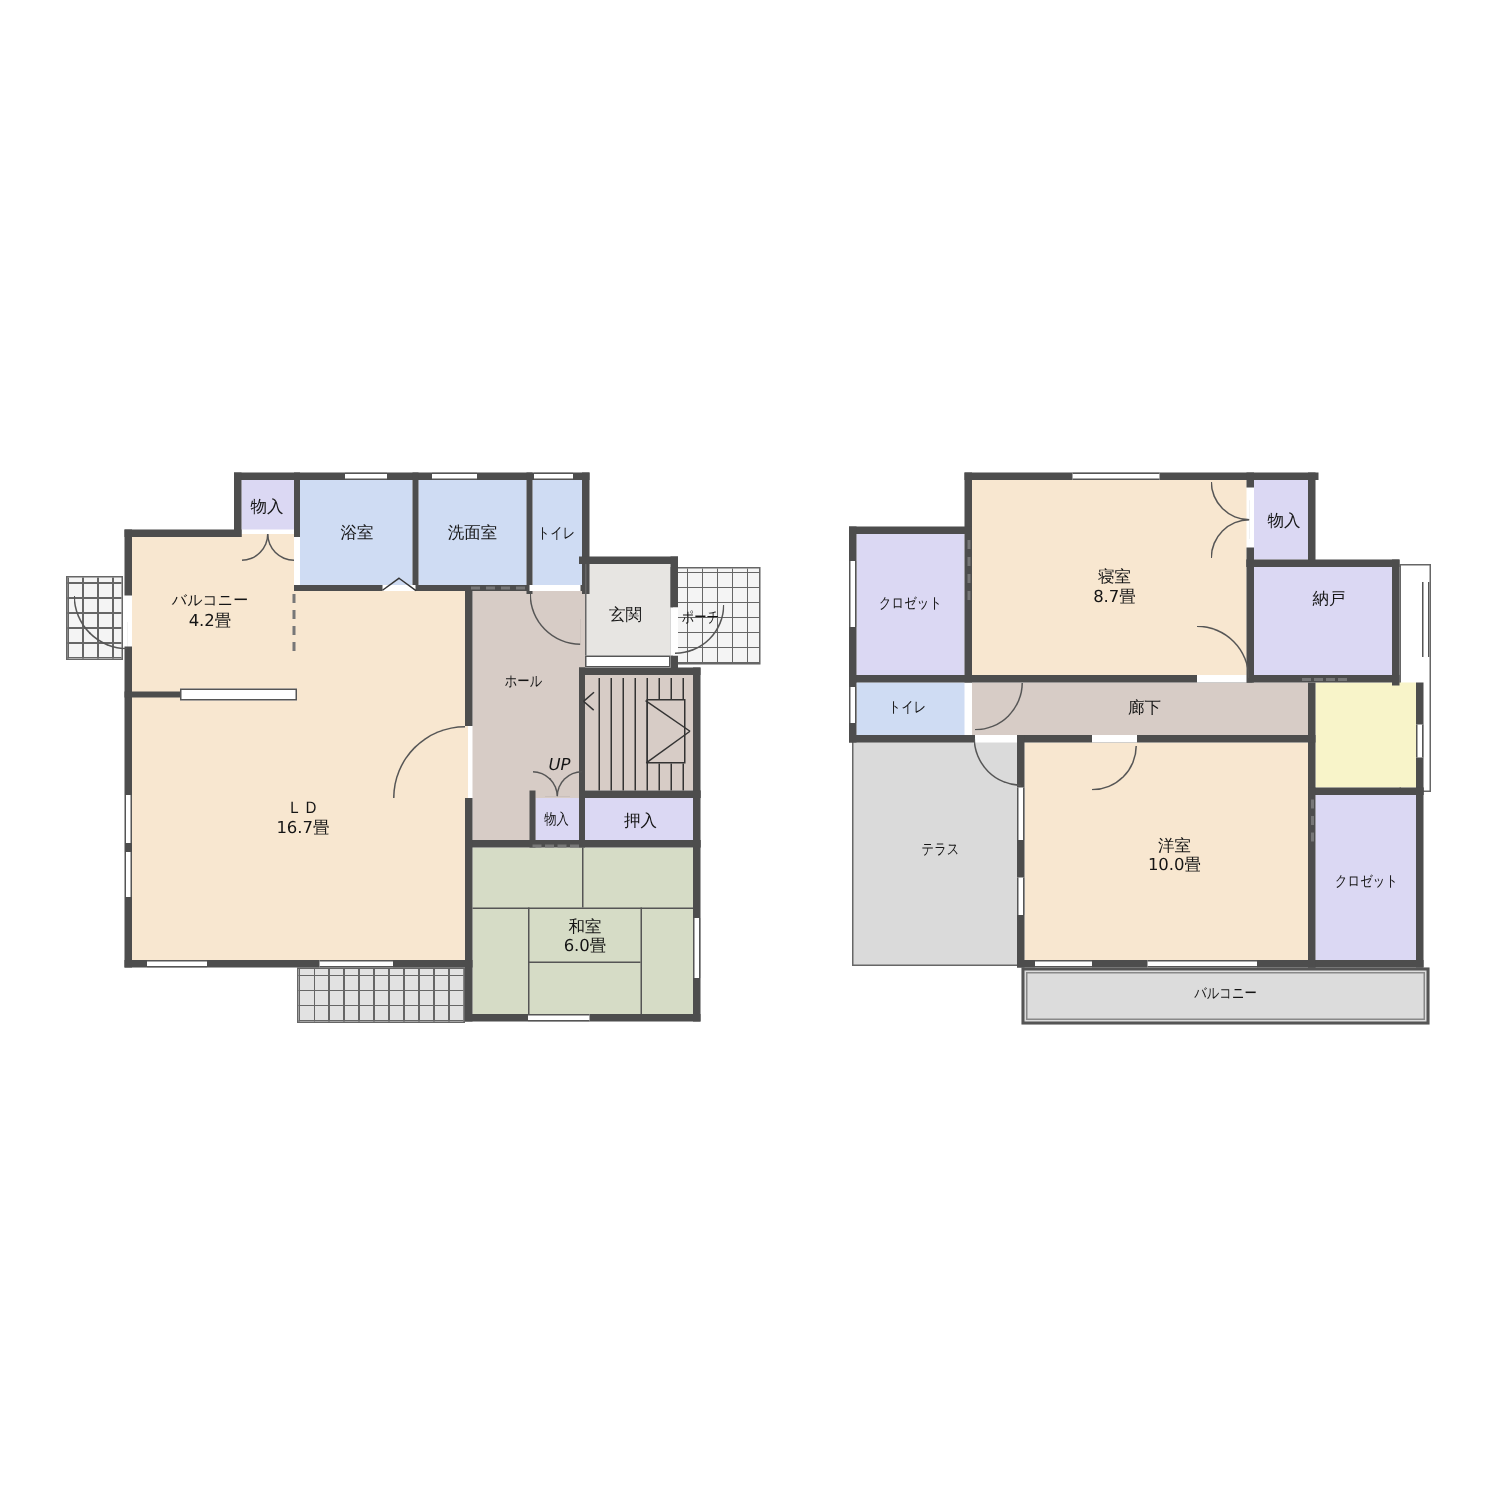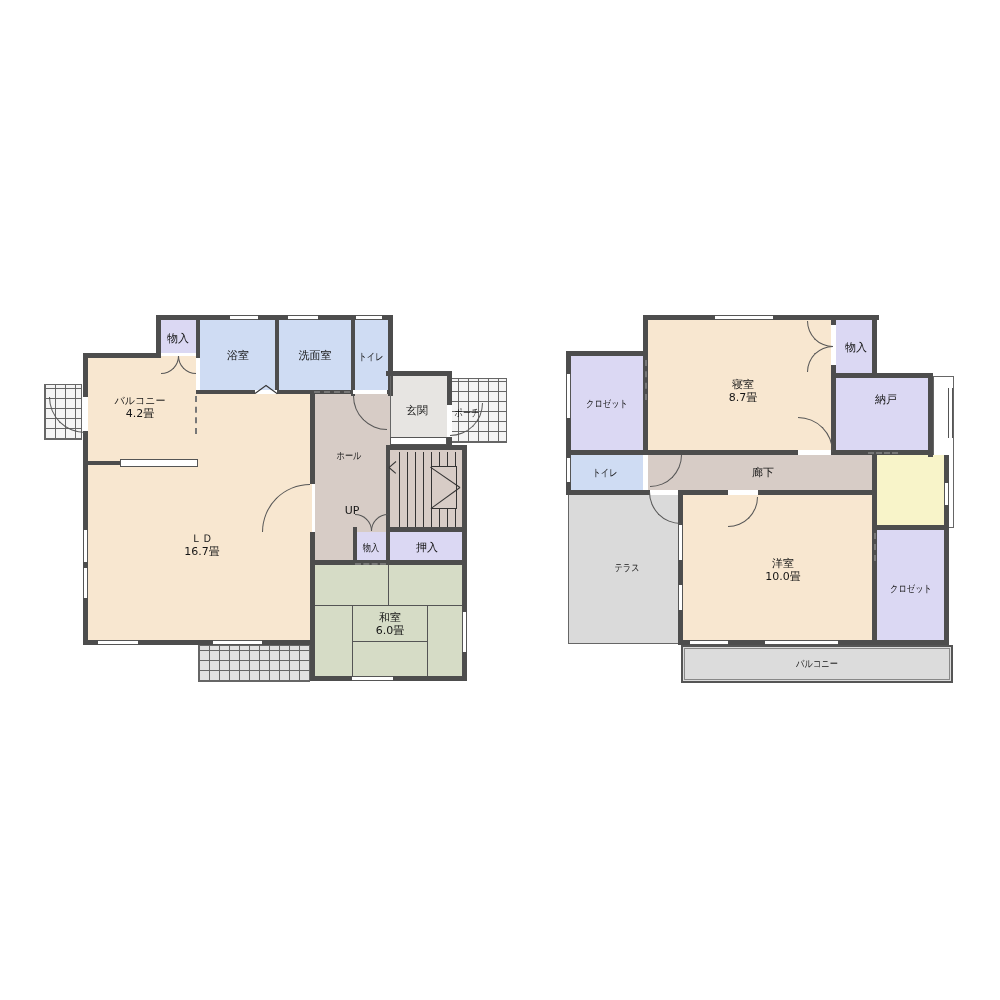--- a/index.html
+++ b/index.html
@@ -156,21 +156,21 @@
       <div class="k" style="font-size:10px;">バルコニー</div>
       <div class="sz">4.2畳</div>
     </div>
     <div class="lbl" style="left:417px;top:410px;">玄関</div>
     <div class="lbl k" style="left:467px;top:412px;">ポーチ</div>
     <div class="lbl k" style="left:349px;top:455px;">ホール</div>
     <div class="lbl" style="left:202px;top:545px;">
       <div>ＬＤ</div>
       <div class="sz">16.7畳</div>
     </div>
-    <div class="lbl" style="left:352px;top:510px;">UP</div>
+    <div class="lbl" style="left:373px;top:510px;font-style:italic;">UP</div>
     <div class="lbl k" style="left:371px;top:547px;">物入</div>
     <div class="lbl" style="left:427px;top:547px;">押入</div>
     <div class="lbl" style="left:390px;top:624px;">
       <div>和室</div>
       <div class="sz">6.0畳</div>
     </div>
   </div>
 
   <div>
 

